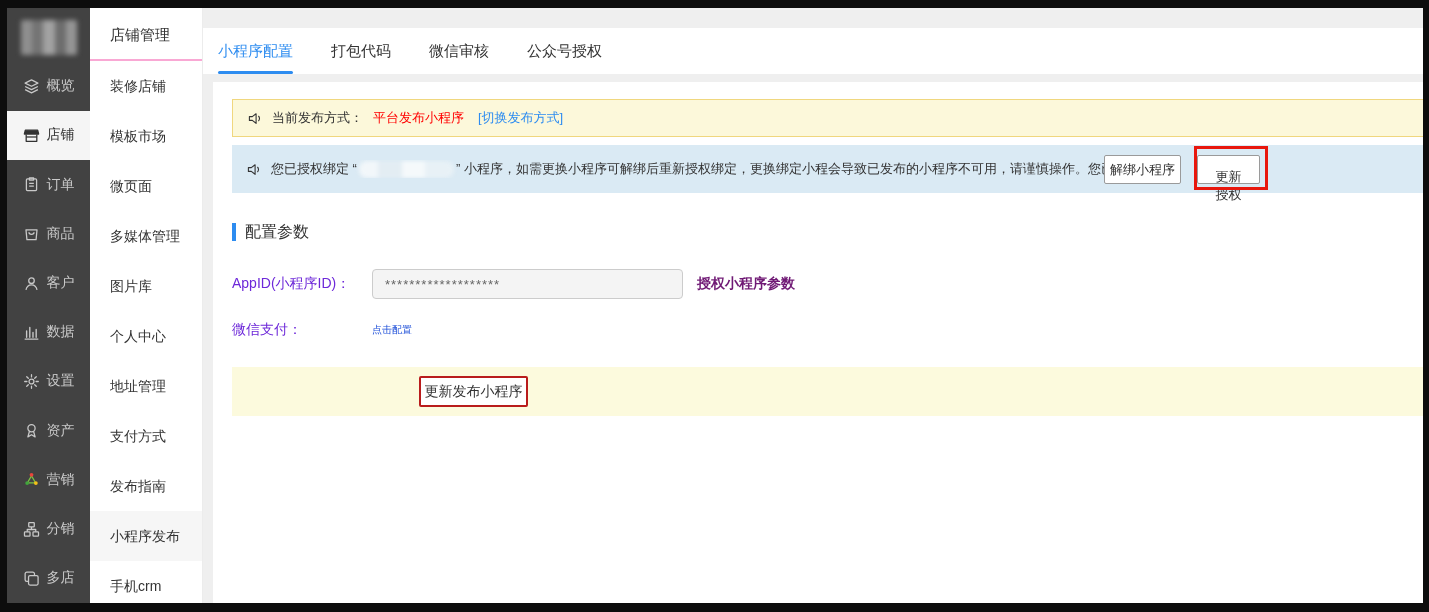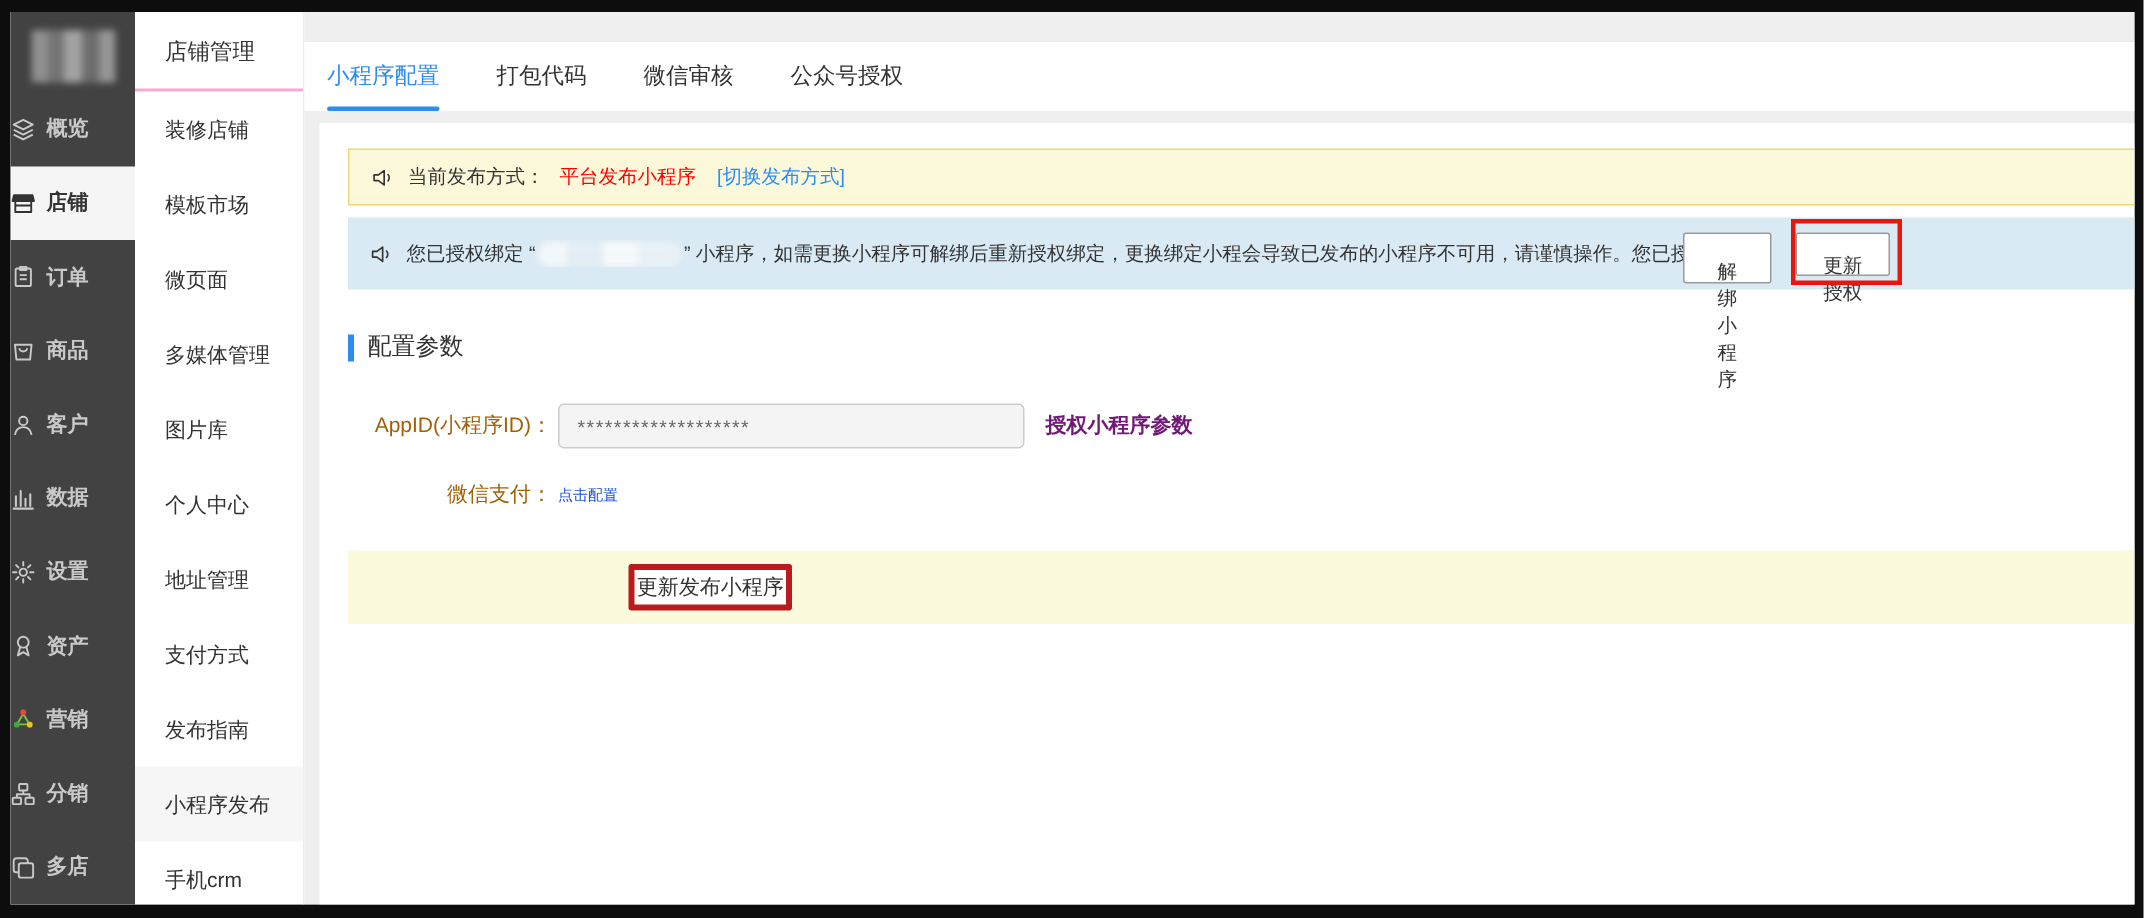--- a/index.html
+++ b/index.html
@@ -17,22 +17,22 @@
   
   .rail { width:83px; flex:none; background:#424242; display:flex; flex-direction:column; }
   .logo {
     margin:12px auto 6px; width:56px; height:36px; border-radius:2px;
     background:
       repeating-linear-gradient(90deg,#8f8f8f 0 11px,#747474 11px 22px,#a2a2a2 22px 34px,#6d6d6d 34px 45px,#959595 45px 56px);
     background-blend-mode:normal;
     filter:blur(2.5px);
   }
   .rail-item {
-    height:50px; display:flex; align-items:center; justify-content:flex-start; gap:7px;
-    color:#c9c9c9; font-size:14px; cursor:pointer; white-space:nowrap;font-weight:bold;
+    height:50px; display:flex; align-items:center; justify-content:center; gap:7px;
+    color:#c9c9c9; font-size:14px; cursor:pointer; white-space:nowrap;
   }
   .rail-item svg { width:17px; height:17px; flex:none; }
   .rail-item.active { background:#f5f5f5; color:#333; }
 
   
   .submenu { width:113px; flex:none; background:#fff; border-right:1px solid #ececec; }
   .submenu-title {
     height:53px; line-height:53px; padding-left:20px; font-size:15px; color:#333;
     border-bottom:2px solid #f9a8d4; white-space:nowrap;
   }
@@ -78,47 +78,47 @@
     background:linear-gradient(90deg,#f2f7fa 0 20%,#e3edf3 20% 45%,#f5f9fb 45% 70%,#e8f1f6 70%);
     filter:blur(2px); vertical-align:middle; margin:0 2px;
   }
   .speaker { width:17px; height:17px; flex:none; }
 
   .btn {
     background:#fff; border:1px solid #9a9a9a; border-radius:2px;
     font-size:13px; color:#333; height:29px; padding:0 12px; cursor:pointer;
     font-family:inherit;
   }
-  .unbind-btn { position:absolute; right:242px; top:10px; width:59px; padding:16px; }
+  .unbind-btn { position:absolute; right:242px; top:10px; width:77px; padding:0; }
   .update-btn { position:absolute; right:163px; top:10px; width:63px; padding:12px; }
   .red-box {
     position:absolute; right:155px; top:1px; width:74px; height:44px;
     border:3px solid #e8170d; z-index:3; pointer-events:none;
   }
 
   
   .section-title {
     margin-top:30px; font-size:16px; font-weight:500; color:#333;
     border-left:4px solid #2d8cf0; padding-left:9px; line-height:18px;
   }
   .form-row { display:flex; align-items:center; margin-top:28px; }
   .form-row.second { margin-top:22px; }
-  .form-label { width:136px; flex:none; text-align:right; font-size:14px; color:#a16207; white-space:nowrap; }
+  .form-label { width:136px; flex:none; text-align:left; font-size:14px; color:#6d28d9; white-space:nowrap; }
   .appid-input {
     margin-left:4px; width:311px; height:30px; background:#f4f4f4;
     border:1px solid #ccc; border-radius:4px; padding:0 12px;
     font-size:13px; color:#666; letter-spacing:1px; font-family:inherit;
   }
   .form-hint { margin-left:14px; font-size:14px; color:#701a75;font-weight:bold; }
   .link { margin-left:4px; font-size:10px; color:#1d4ed8; cursor:pointer; }
 
   .bottom-yellow { margin-top:28px; height:49px; background:#fcfadd; position:relative; }
   .publish-btn {
     position:absolute; left:187px; top:9px; width:109px; height:31px;
-    background:#fff; border:4px solid #b91c1c; border-radius:2px;
+    background:#fff; border:2px solid #b91c1c; border-radius:2px;
     font-size:14px; color:#333; cursor:pointer; font-family:inherit;
   }
 </style>
 </head>
 <body>
 
 <div class="frame">
 
   <nav class="rail">
     <div class="logo"></div>

